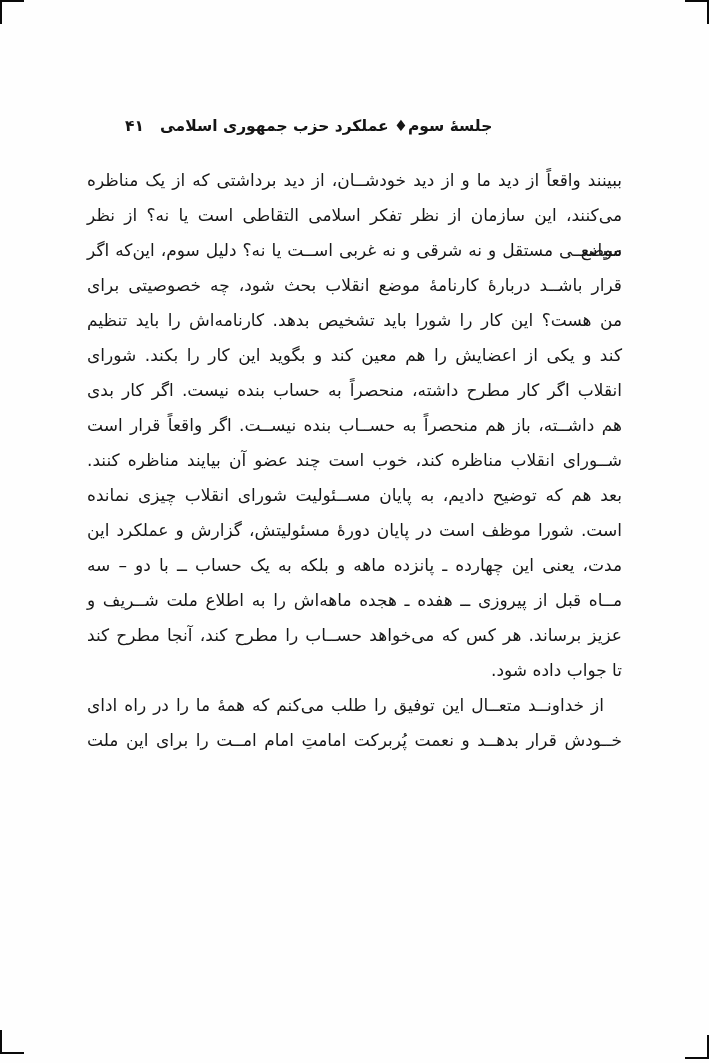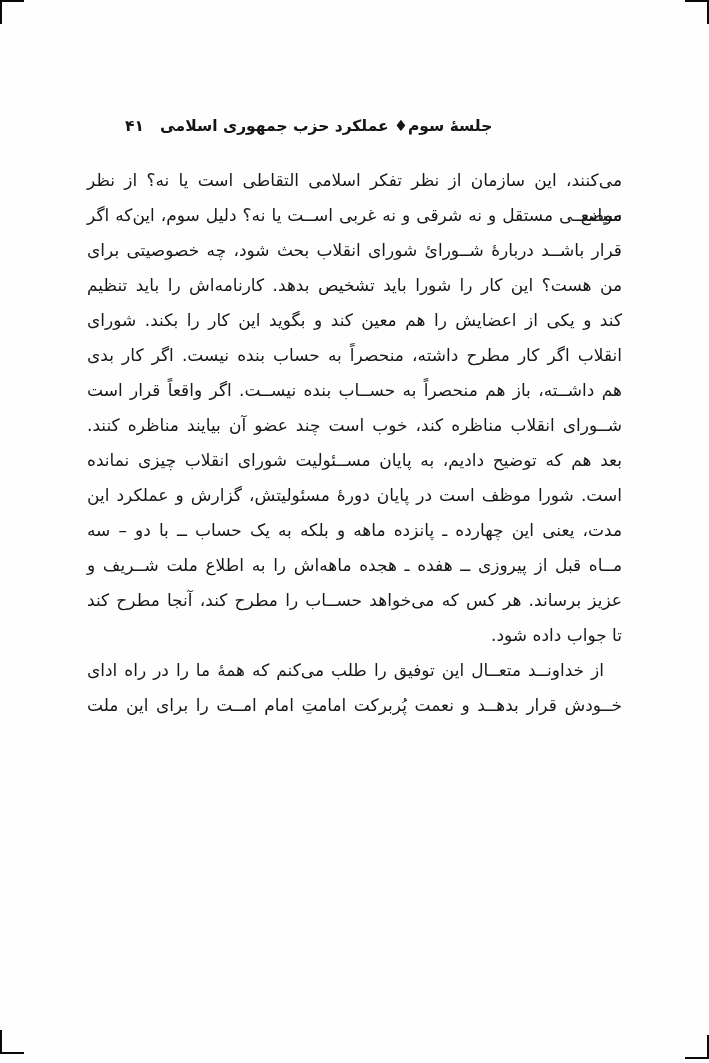--- a/index.html
+++ b/index.html
@@ -77,23 +77,24 @@
   <div class="corner bl"></div>
   <div class="corner br"></div>
 
   <div class="running-header">
     <span>جلسهٔ سوم♦ عملکرد حزب جمهوری اسلامی</span>
     <span class="folio">۴۱</span>
   </div>
 
   <div class="body-text">
     <div>
+      <div class="line">ببینند واقعاً از دید ما و از دید خودشــان، از دید برداشتی که از یک مناظره</div>
       <div class="line">می‌کنند، این سازمان از نظر تفکر اسلامی التقاطی است یا نه؟ از نظر موضع</div>
       <div class="line">سیاســی مستقل و نه شرقی و نه غربی اســت یا نه؟ دلیل سوم، این‌که اگر</div>
-      <div class="line">قرار باشــد دربارهٔ شــورایٔ شورای انقلاب بحث شود، چه خصوصیتی برای</div>
+      <div class="line">قرار باشــد دربارهٔ کارنامهٔ موضع انقلاب بحث شود، چه خصوصیتی برای</div>
       <div class="line">من هست؟ این کار را شورا باید تشخیص بدهد. کارنامه‌اش را باید تنظیم</div>
       <div class="line">کند و یکی از اعضایش را هم معین کند و بگوید این کار را بکند. شورای</div>
       <div class="line">انقلاب اگر کار مطرح داشته، منحصراً به حساب بنده نیست. اگر کار بدی</div>
       <div class="line">هم داشــته، باز هم منحصراً به حســاب بنده نیســت. اگر واقعاً قرار است</div>
       <div class="line">شــورای انقلاب مناظره کند، خوب است چند عضو آن بیایند مناظره کنند.</div>
       <div class="line">بعد هم که توضیح دادیم، به پایان مســئولیت شورای انقلاب چیزی نمانده</div>
       <div class="line">است. شورا موظف است در پایان دورهٔ مسئولیتش، گزارش و عملکرد این</div>
       <div class="line">مدت، یعنی این چهارده ـ پانزده ماهه و بلکه به یک حساب ــ با دو – سه</div>
       <div class="line">مــاه قبل از پیروزی ــ هفده ـ هجده ماهه‌اش را به اطلاع ملت شــریف و</div>
       <div class="line">عزیز برساند. هر کس که می‌خواهد حســاب را مطرح کند، آنجا مطرح کند</div>

